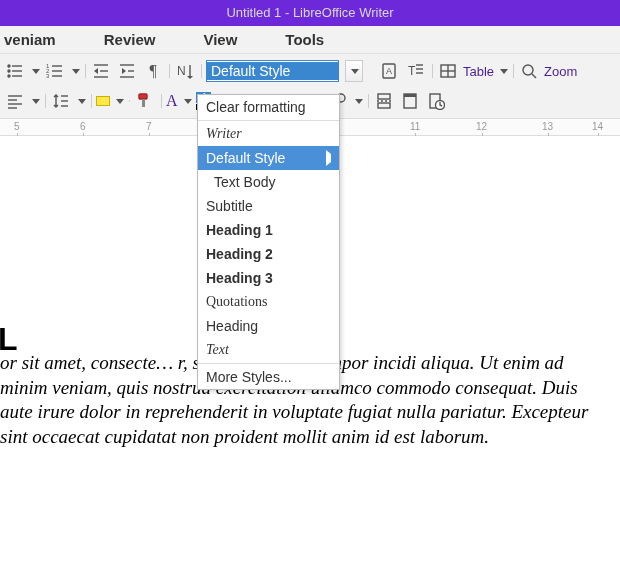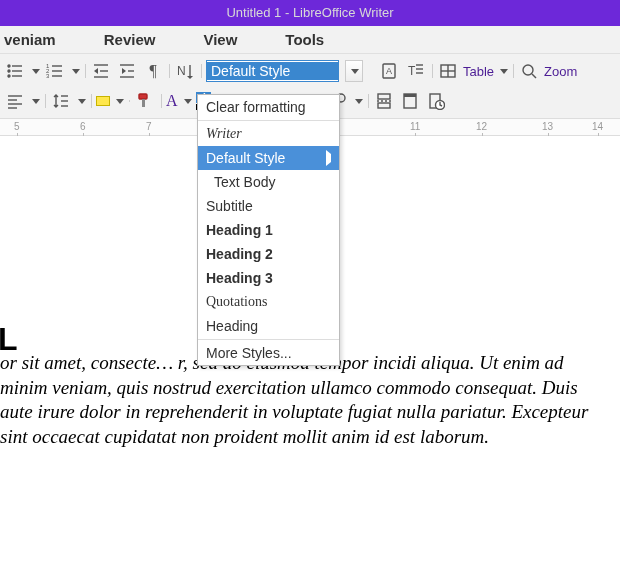--- a/index.html
+++ b/index.html
@@ -312,17 +312,20 @@
     </div>
   <div class="item dd-h3">
       <span>Heading 3</span>
     </div>
   <div class="item dd-quot">
       <span>Quotations</span>
     </div>
   <div class="item dd-hdg">
       <span>Heading</span>
     </div>
+  <div class="item dd-txt">
+      <span>Text</span>
+    </div>
   <div class="divider"></div>
   <div class="item">
       <span>More Styles...</span>
     </div>
 </div>
 
 </body></html>

